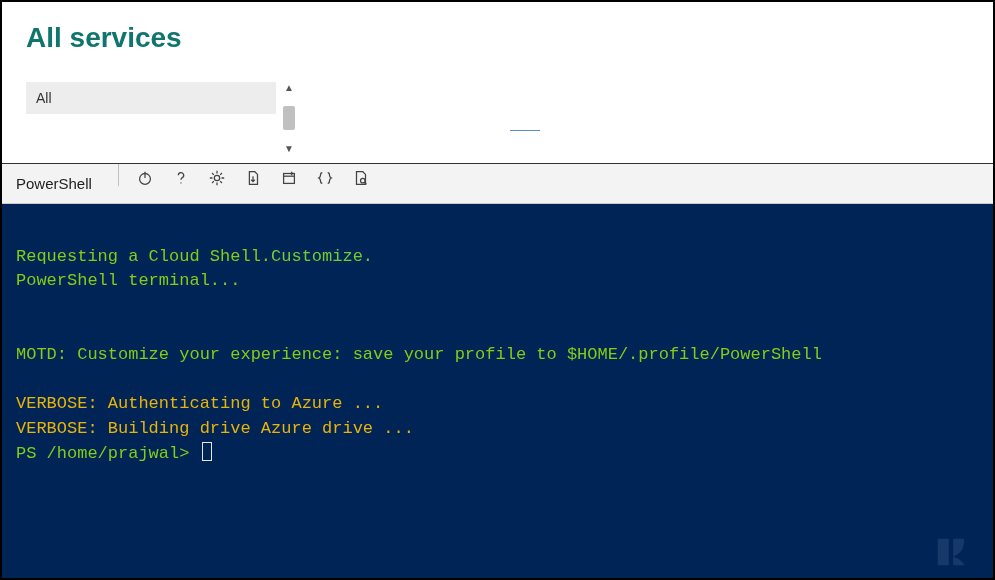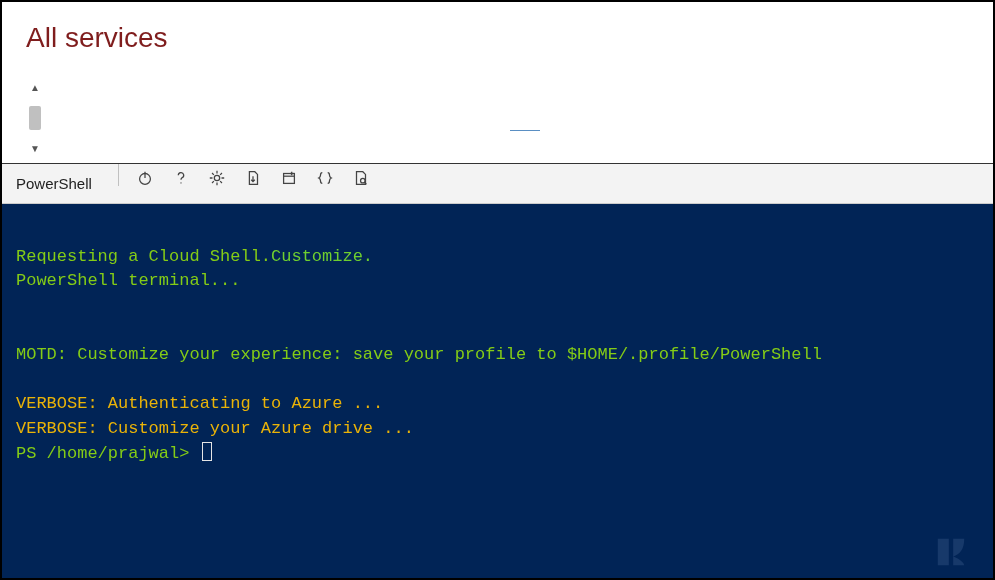--- a/index.html
+++ b/index.html
@@ -14,22 +14,22 @@
       background: #fff;
     }
     .top-panel {
       background: #fff;
       padding: 20px 24px 8px 24px;
       border-bottom: 1px solid #333;
       height: 162px;
     }
     .page-title {
       font-size: 28px;
-      font-weight: 400;
-      color: #7f1d1d;
+      font-weight: 700;
+      color: #0f766e;
       margin-bottom: 28px;
     }
     .filter-wrap {
       display: flex;
       align-items: flex-start;
       gap: 4px;
     }
     .filter-select {
       background: #ededed;
       width: 250px;
@@ -137,20 +137,23 @@
       justify-content: center;
     }
     .watermark svg { width: 44px; height: 44px; fill: #5a77a5; }
   </style>
 </head>
 <body>
 
 <div class="top-panel">
   <div class="page-title">All services</div>
   <div class="filter-wrap">
+    <div class="filter-select">
+      <span>All</span>
+    </div>
     <div class="scrollbar-stub">
       <div class="scroll-arrow">▲</div>
       <div class="scroll-thumb"></div>
       <div class="scroll-arrow">▼</div>
     </div>
   </div>
   <div class="mini-link"></div>
 </div>
 
 <div class="toolbar">
@@ -211,20 +214,20 @@
 </div>
 
 <div class="terminal">
 <span class="t-white">Requesting a Cloud Shell.</span><span class="t-green">Customize.</span>
 <span class="t-white">PowerShell terminal...</span>
 
 
 <span class="t-white">MOTD: Customize your experience: save your profile to $HOME/.profile/PowerShell</span>
 
 <span class="t-yellow">VERBOSE: Authenticating to Azure ...</span>
-<span class="t-yellow">VERBOSE: Customize your Azure drive ...</span>
+<span class="t-yellow">VERBOSE: Building drive Azure drive ...</span>
 <span class="t-white">PS /home/prajwal&gt;</span> <span class="cursor-box"></span>
   <div class="watermark">
     <svg viewBox="0 0 40 40">
         <path d="M8 8h10v24H8zM22 8h10c0 10-4 14-10 16 6 2 10 6 10 8H22z"></path>
       </svg>
   </div>
 </div>
 
 </body></html>

